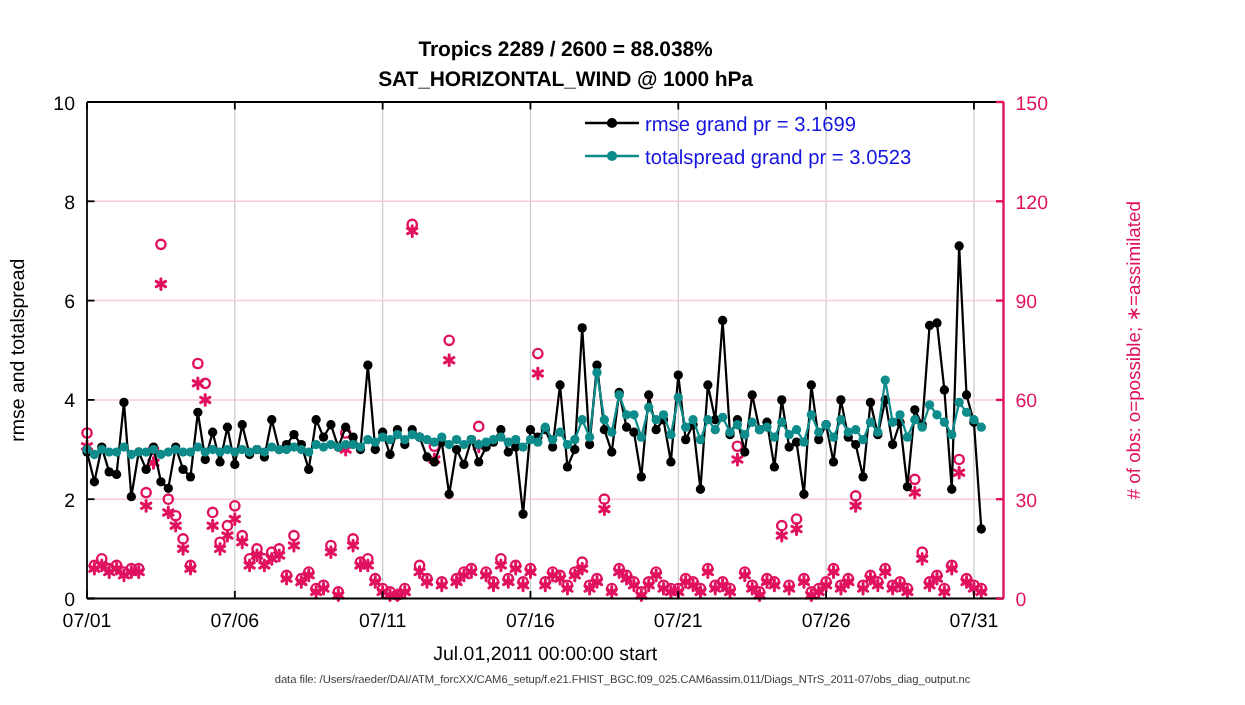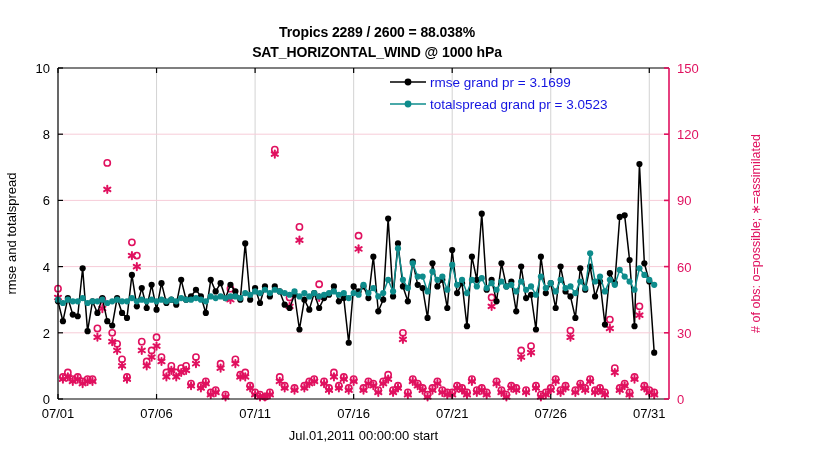--- a/index.html
+++ b/index.html
@@ -1122,14 +1122,15 @@
           <text x="430" y="87" font-size="13.5" fill="#1414E0">rmse grand pr = 3.1699</text>
         </g>
         <g>
           <line x1="390" y1="104" x2="426" y2="104" stroke="#0E8C8C" stroke-width="1.6"></line>
           <circle cx="408" cy="104" r="3.4" fill="#0E8C8C"></circle>
           <text x="430" y="109" font-size="13.5" fill="#1414E0">totalspread grand pr = 3.0523</text>
         </g>
       </g>
     </svg>
 
+  <div class="footer">data file: /Users/raeder/DAI/ATM_forcXX/CAM6_setup/f.e21.FHIST_BGC.f09_025.CAM6assim.011/Diags_NTrS_2011-07/obs_diag_output.nc</div>
 
 </div>
 
 </body></html>

